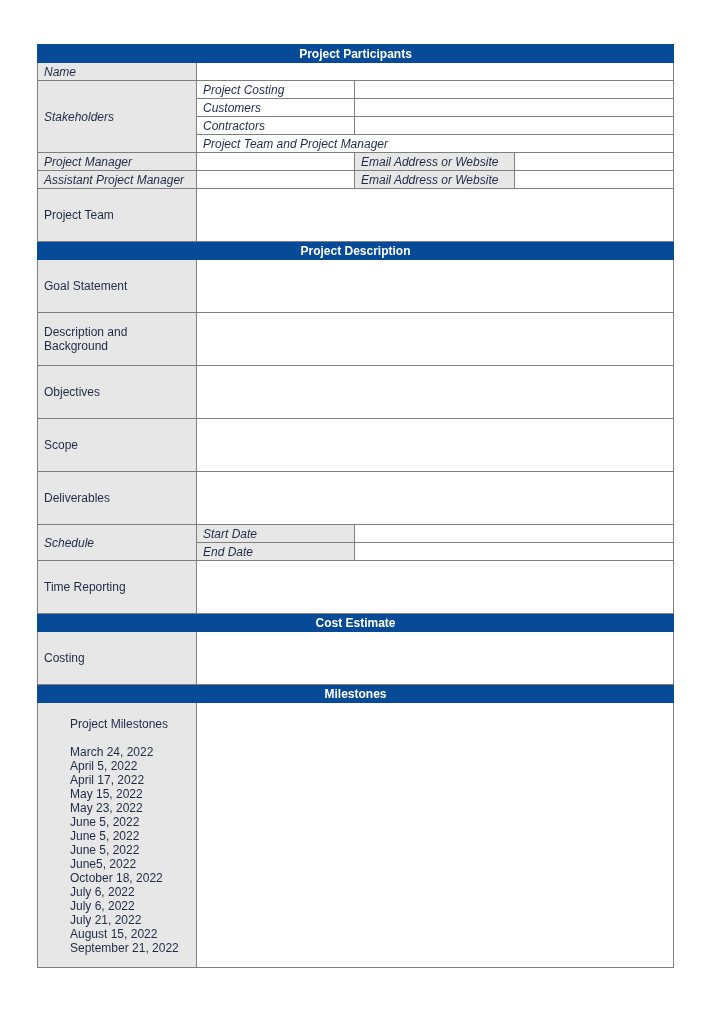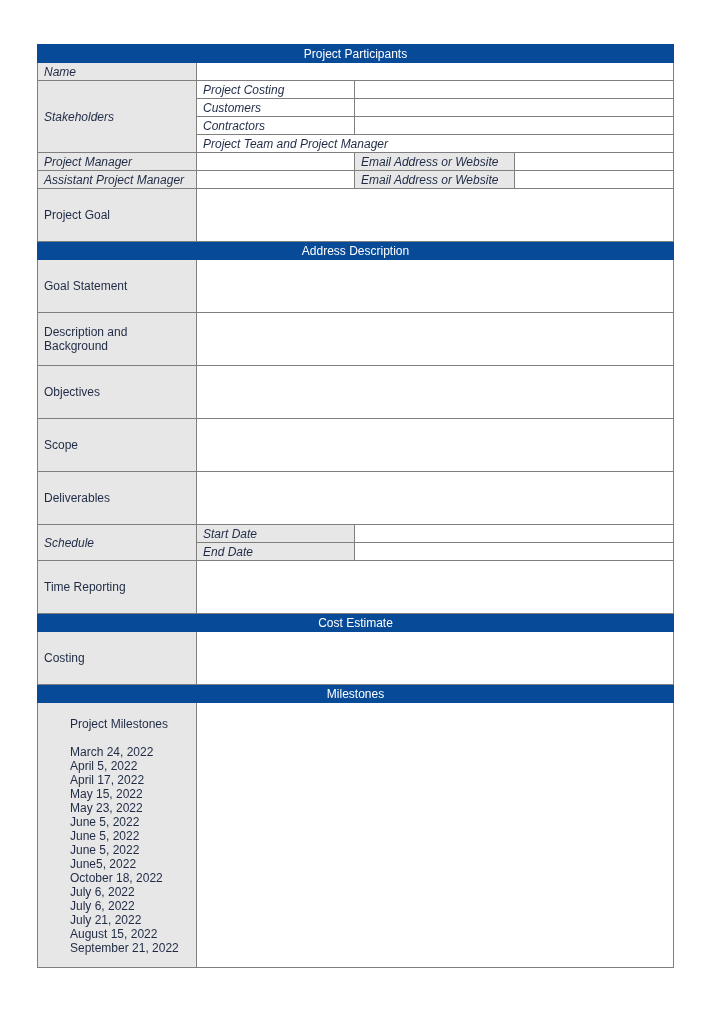--- a/index.html
+++ b/index.html
@@ -1,19 +1,19 @@
 <!DOCTYPE html>
 <html><head>
 <meta charset="utf-8">
 <style>
   html, body { margin:0; padding:0; background:#ffffff; }
   body { width:724px; height:1024px; position:relative; font-family:"Liberation Sans", sans-serif; font-size:12px; color:#1f2a44; }
   table { position:absolute; left:37px; top:44px; width:636px; border-collapse:collapse; table-layout:fixed; }
   td { border:1px solid #7f7f7f; padding:0 6px; vertical-align:middle; line-height:14px; }
-  .hdr td { background:#074a97; color:#ffffff; font-weight:normal; text-align:center; height:17px; border-color:#074a97;margin-top:44px; }
+  .hdr td { background:#074a97; color:#ffffff; font-weight:bold; text-align:center; height:17px; border-color:#074a97;margin-top:44px; }
   .lbl { background:#e7e7e7; }
   .sub { background:#ffffff; }
   .subg { background:#e7e7e7;margin-top:12px; }
   .r18 td { height:17px;font-style:italic; }
   .tall { height:52px; }
   .ms { vertical-align:top; padding-top:14px;padding-left:32px; }
   .ms div { line-height:14px; }
 </style>
 </head>
 <body>
@@ -56,26 +56,26 @@
         <td class="subg">Email Address or Website</td>
         <td></td>
       </tr>
   <tr class="r18">
         <td class="lbl">Assistant Project Manager</td>
         <td></td>
         <td class="subg">Email Address or Website</td>
         <td></td>
       </tr>
   <tr>
-        <td class="lbl tall">Project Goal</td>
+        <td class="lbl tall">Project Team</td>
         <td colspan="3"></td>
       </tr>
 
   <tr class="hdr">
-        <td colspan="4">Address Description</td>
+        <td colspan="4">Project Description</td>
       </tr>
   <tr>
         <td class="lbl tall">Goal Statement</td>
         <td colspan="3"></td>
       </tr>
   <tr>
         <td class="lbl tall">Description and Background</td>
         <td colspan="3"></td>
       </tr>
   <tr>

